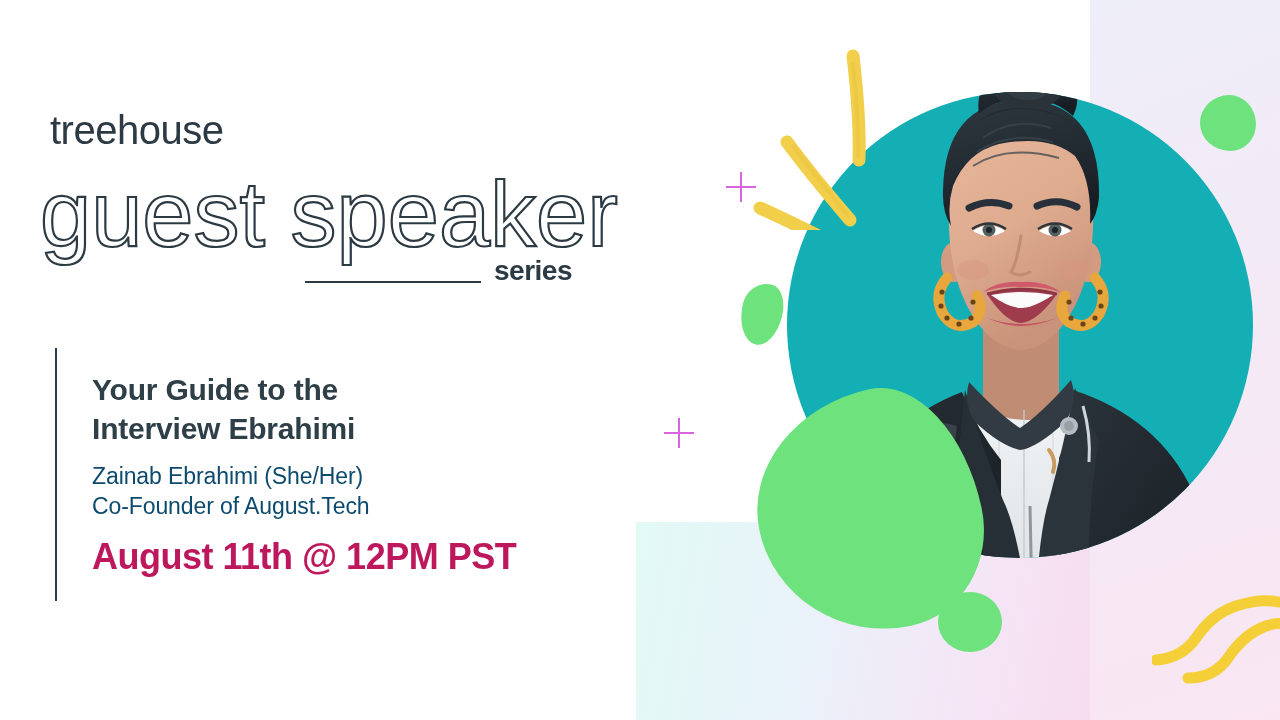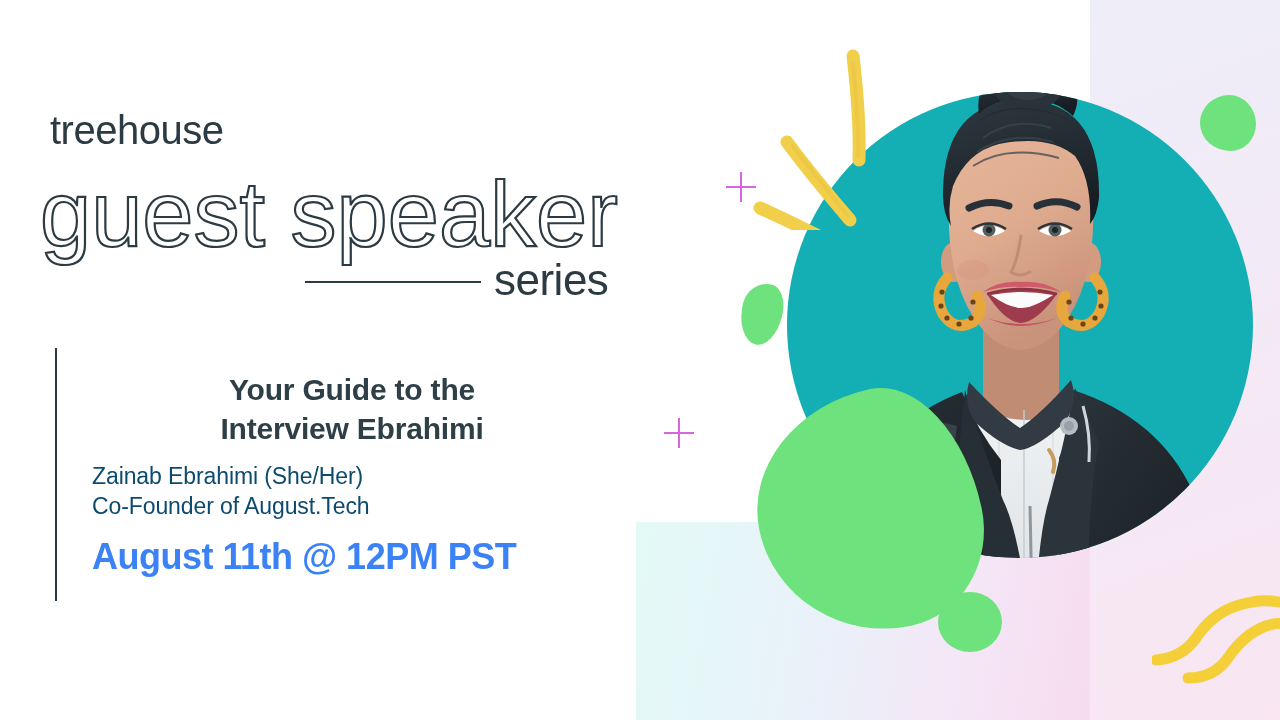--- a/index.html
+++ b/index.html
@@ -140,22 +140,22 @@
     left: 305px;
     top: 281px;
     width: 176px;
     height: 2px;
     background: #2c3a43;
   }
   .series-word {
     position: absolute;
     left: 494px;
     top: 255px;
-    font-size: 44px;
-    font-weight: 400;
+    font-size: 28px;
+    font-weight: 700;
     color: #2c3a43;
     letter-spacing: -0.5px;
   }
 
   .vrule {
     position: absolute;
     left: 55px;
     top: 348px;
     width: 2px;
     height: 253px;
@@ -165,40 +165,39 @@
   .talk-title {
     position: absolute;
     left: 92px;
     top: 370px;
     width: 520px;
     font-size: 30px;
     line-height: 39px;
     font-weight: 600;
     color: #2e3f48;
     letter-spacing: -0.2px;
-    text-align: center;
   }
   .speaker-block {
     position: absolute;
     left: 92px;
     top: 461px;
     width: 520px;
     font-size: 23px;
     line-height: 30px;
     font-weight: 400;
     color: #0c4a6e;
     letter-spacing: -0.1px;
   }
   .date-line {
     position: absolute;
     left: 92px;
     top: 536px;
     font-size: 36px;
     font-weight: 700;
-    color: #3b82f6;
+    color: #be185d;
     letter-spacing: -0.5px;
   }
 </style>
 </head>
 <body>
 
 <div id="stage">
 
   <div class="panel-right"></div>
   <div class="panel-lower"></div>

